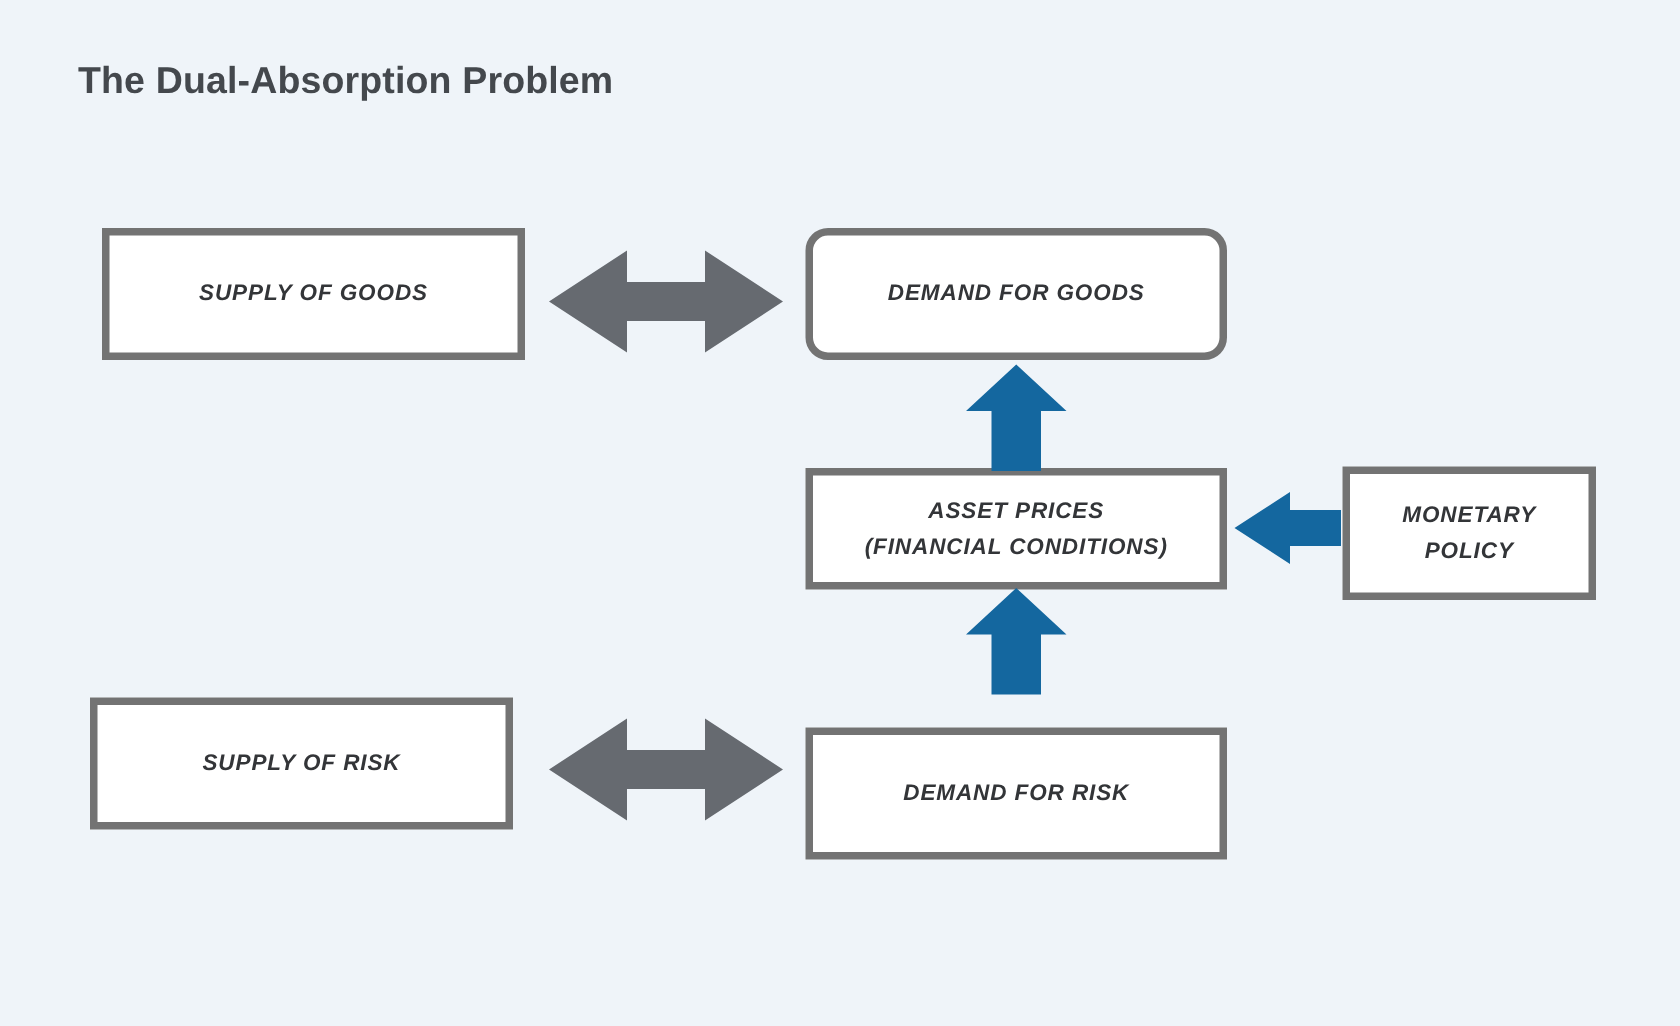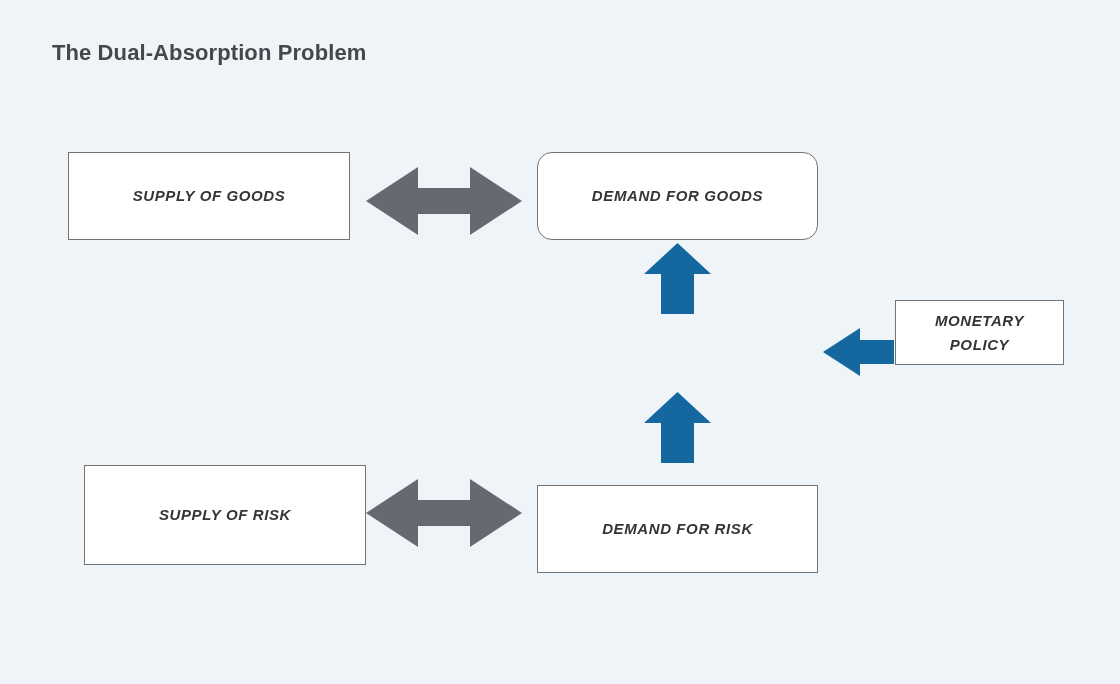--- a/index.html
+++ b/index.html
@@ -15,52 +15,52 @@
   }
   #canvas {
     position: relative;
     width: 1120px;
     height: 684px;
   }
   .title {
     position: absolute;
     left: 52px;
     top: 40px;
-    font-size: 22px;
+    font-size: 25px;
     font-weight: bold;
     color: #44484d;
     letter-spacing: 0.1px;
     white-space: nowrap;
   }
   .node {
     position: absolute;
     background: #ffffff;
-    border: 1px solid #737373;
+    border: 5px solid #737373;
     box-sizing: border-box;
     display: flex;
     align-items: center;
     justify-content: center;
     text-align: center;
   }
   .node-label {
     font-size: 15px;
     font-weight: bold;
     font-style: italic;
     color: #333538;
     letter-spacing: 0.6px;
     line-height: 1.55;
     white-space: pre-line;
     text-transform: uppercase;
   }
   
   #box-supply-goods  { left: 68px;  top: 152px; width: 282px; height: 88px; }
   #box-demand-goods  { left: 537px; top: 152px; width: 281px; height: 88px; border-radius: 15px; }
   #box-asset-prices  { left: 537px; top: 312px; width: 281px; height: 81px; }
-  #box-monetary      { left: 895px; top: 300px; width: 169px; height: 65px; }
-  #box-supply-risk   { left: 84px;  top: 465px; width: 282px; height: 100px; }
+  #box-monetary      { left: 895px; top: 311px; width: 169px; height: 89px; }
+  #box-supply-risk   { left: 60px;  top: 465px; width: 282px; height: 88px; }
   #box-demand-risk   { left: 537px; top: 465px; width: 281px; height: 88px; margin-top: 20px; }
 
   .arrow {
     position: absolute;
   }
   .arrow svg {
     display: block;
     width: 100%;
     height: 100%;
     overflow: visible;
@@ -80,20 +80,24 @@
   <div class="title">The Dual-Absorption Problem</div>
 
   <div class="node" id="box-supply-goods">
     <span class="node-label">SUPPLY OF GOODS</span>
   </div>
 
   <div class="node" id="box-demand-goods">
     <span class="node-label">DEMAND FOR GOODS</span>
   </div>
 
+  <div class="node" id="box-asset-prices">
+    <span class="node-label">ASSET PRICES
+(FINANCIAL CONDITIONS)</span>
+  </div>
 
   <div class="node" id="box-monetary">
     <span class="node-label">MONETARY
 POLICY</span>
   </div>
 
   <div class="node" id="box-supply-risk">
     <span class="node-label">SUPPLY OF RISK</span>
   </div>
 

